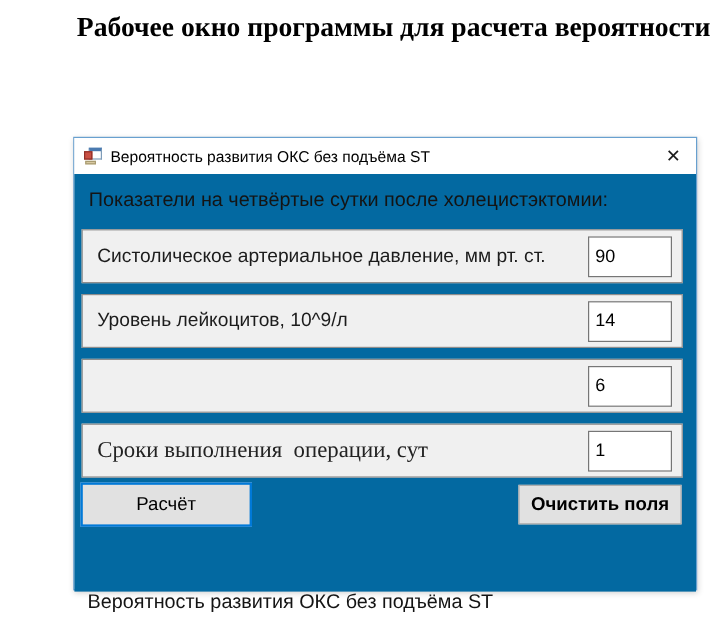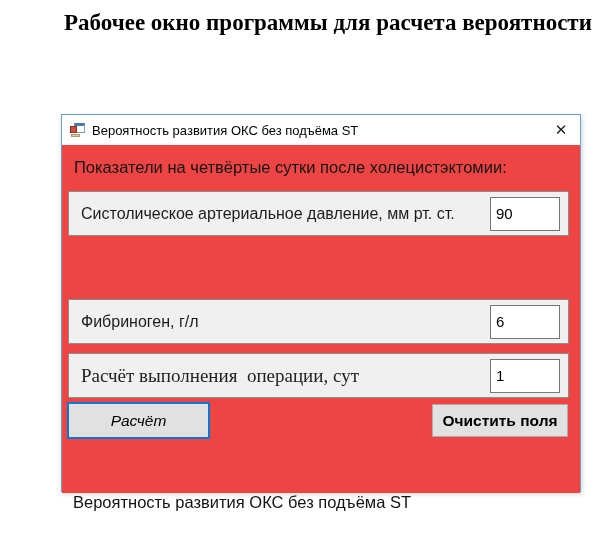--- a/index.html
+++ b/index.html
@@ -32,21 +32,21 @@
     font-size: 15px; color: #1c1c1c; cursor: default;
   }
 
   
   .app-icon { position: relative; width: 15px; height: 14px; display: inline-block; flex: 0 0 auto; }
   .app-icon i { position: absolute; display: block; }
   .ai-back { right: 0; top: 0; width: 11px; height: 10px; background: #fff; border: 1px solid #7f9db9; border-top: 3px solid #4a7ab0; }
   .ai-red  { left: 0; top: 3px; width: 7px; height: 7px; background: #c94f43; border: 1px solid #8f2f27; }
   .ai-tan  { left: 1px; bottom: 0; width: 9px; height: 3px; background: #d8c9a0; border: 1px solid #a99c72; }
 
-  .client { position: relative; height: 348px; background: #ef4444; }
+  .client { position: relative; height: 348px; background: #0369a1; }
 
   .form-header {
     position: absolute; left: 12px; top: 13px;
     font-size: 16.5px; color: #141414; white-space: pre;
   }
 
   .groupbox {
     position: absolute; left: 6px; width: 501px; height: 45px;
     border: 1px solid #8d8d8d; background: #f0f0f0;
   }
@@ -71,21 +71,20 @@
   }
 
   .btn {
     position: absolute; background: #e1e1e1;
     font-family: "Liberation Sans", sans-serif; font-size: 15.5px; color: #000;
     display: flex; align-items: center; justify-content: center; cursor: default;
   }
   .btn-calc {
     left: 5px; top: 257px; width: 143px; height: 37px;
     border: 2px solid #0079d8;
-    font-style: italic;
   }
   .btn-clear {
     right: 12px; top: 259px; width: 136px; height: 33px;
     border: 1px solid #acacac;
     font-weight: bold;
   }
 
   .result {
     position: absolute; left: 11px; top: 300px;
     font-size: 16.5px; line-height: 23px; color: #141414; white-space: pre;
@@ -116,28 +115,31 @@
 
     <div class="client">
 
       <div class="form-header">Показатели на четвёртые сутки после холецистэктомии:</div>
 
       <div class="groupbox gb-1">
         <span class="field-label">Систолическое артериальное давление, мм рт. ст.</span>
         <input class="field-input" readonly="" value="90" style="">
       </div>
 
+      <div class="groupbox gb-2">
+        <span class="field-label">Уровень лейкоцитов, 10^9/л</span>
+        <input class="field-input" readonly="" value="14" style="">
+      </div>
 
       <div class="groupbox gb-3">
-        <span class="field-label">Фибриноген, г/л</span>
         <input class="field-input" readonly="" value="6" style="">
       </div>
 
       <div class="groupbox gb-4">
-        <span class="field-label serif">Расчёт выполнения  операции, сут</span>
+        <span class="field-label serif">Сроки выполнения  операции, сут</span>
         <input class="field-input" readonly="" value="1" style="">
       </div>
 
       <button class="btn btn-calc">Расчёт</button>
       <button class="btn btn-clear">Очистить поля</button>
 
       <div class="result">
         <div>Вероятность развития ОКС без подъёма ST</div>
         
       </div>

